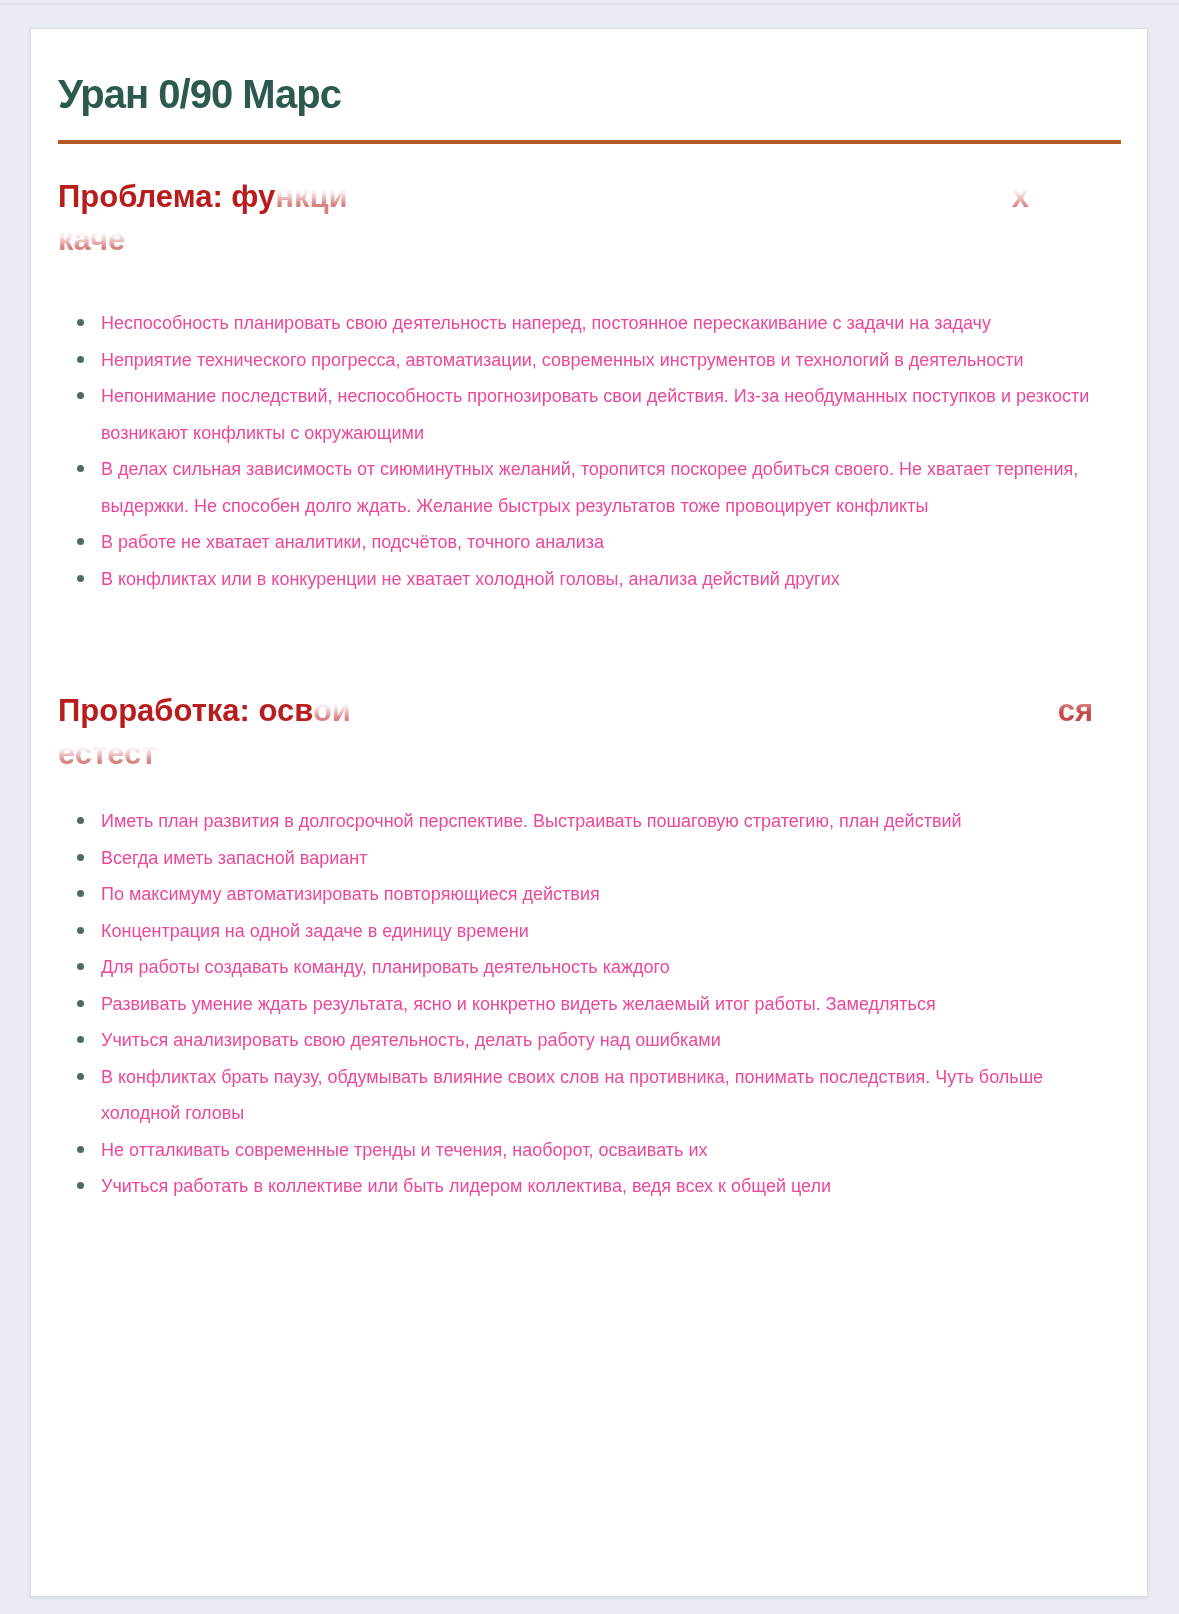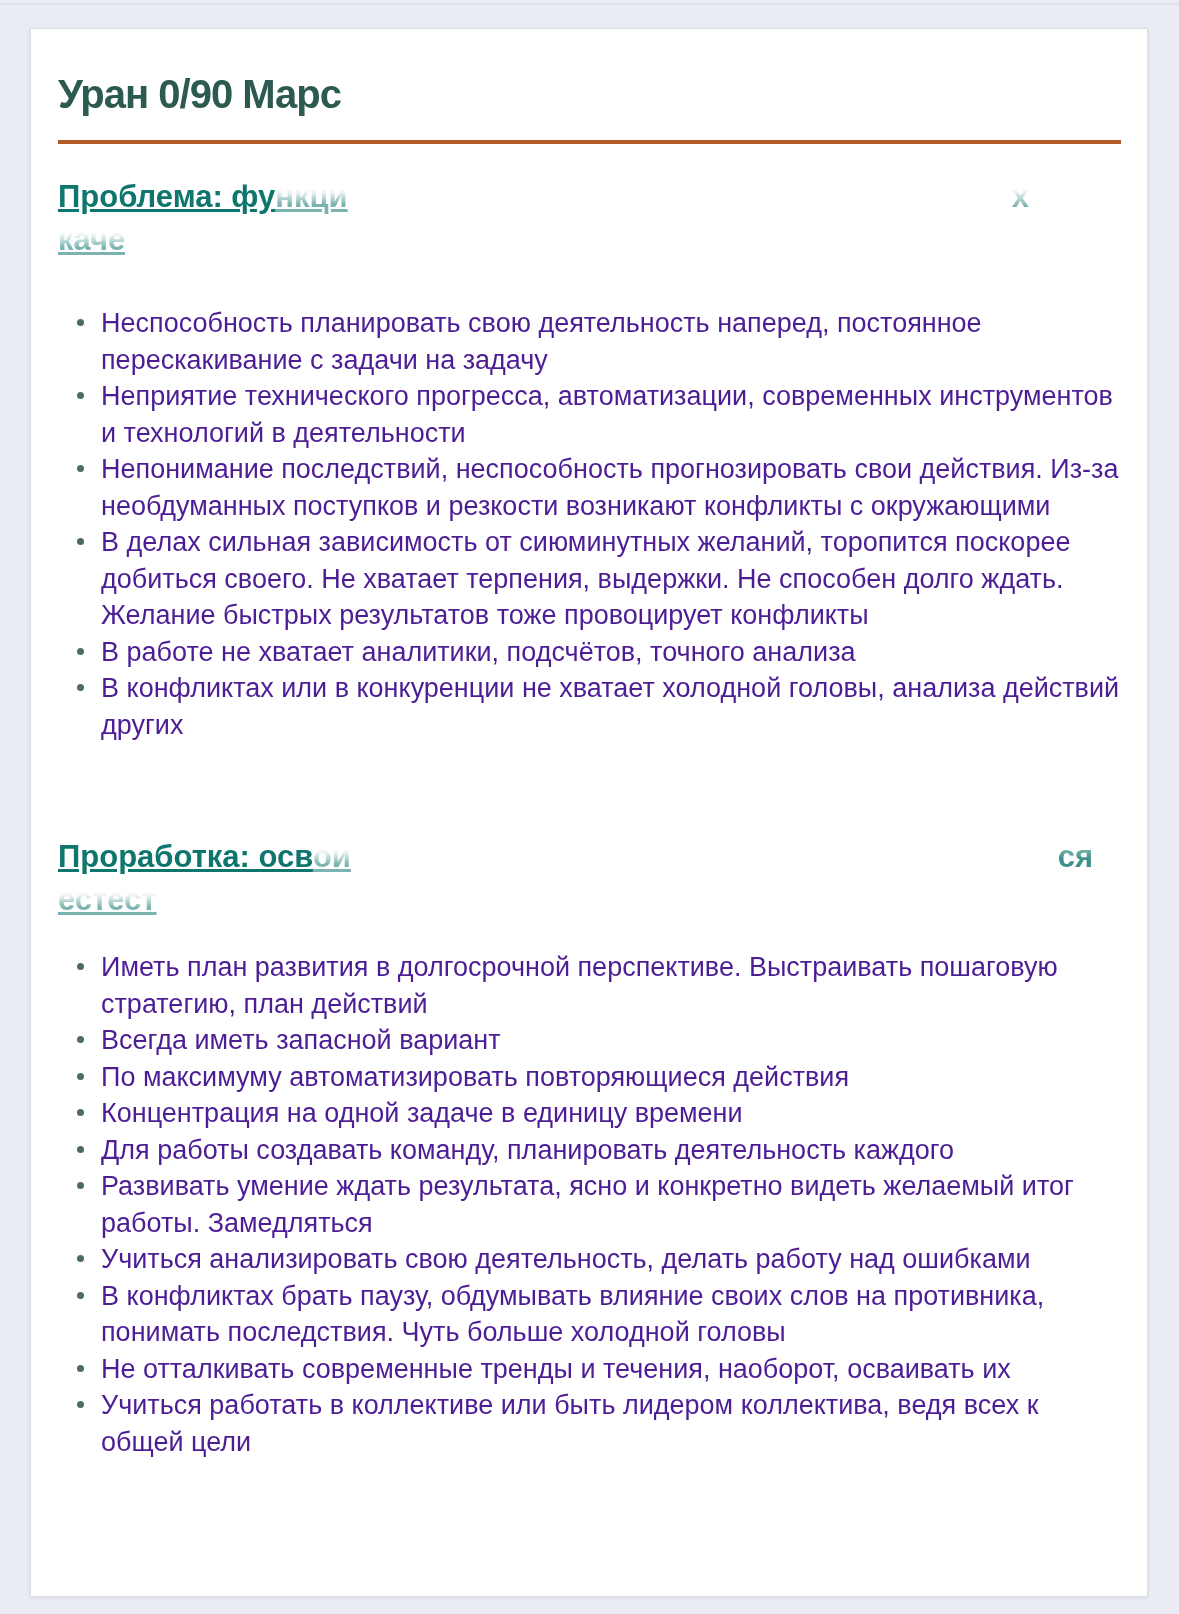--- a/index.html
+++ b/index.html
@@ -34,23 +34,22 @@
   .title-divider {
     margin-top: 13px;
     height: 4px;
     background: #b45a28;
     border: none;
   }
   .section-heading {
     margin-top: 31px;
     font-size: 31px;
     font-weight: bold;
-    color: #0f766e;
+    color: #b91c1c;
     line-height: 43px;
-    text-decoration: underline;
   }
   .h-line { position: relative; white-space: nowrap; }
   .ghost {
     opacity: .55;
     filter: blur(.6px);
     -webkit-mask-image: linear-gradient(to bottom, transparent 4%, rgba(0,0,0,.12) 38%, #000 72%);
     mask-image: linear-gradient(to bottom, transparent 4%, rgba(0,0,0,.12) 38%, #000 72%);
   }
   .ghost-soft {
     opacity: .8;
@@ -62,23 +61,23 @@
   .tail-1 { right: 92px; }
   .tail-2 { right: 28px; }
   ul.bullet-list {
     list-style: none;
     margin: 44px 0 0 0;
     padding: 0 0 0 43px;
   }
   ul.list-rework { margin-top: 28px; }
   ul.bullet-list li {
     position: relative;
-    font-size: 27px;
+    font-size: 18px;
     line-height: 36.5px;
-    color: #4c1d95;
+    color: #ec4899;
   }
   ul.bullet-list li::before {
     content: "";
     position: absolute;
     left: -24px; top: 14px;
     width: 7px; height: 7px;
     border-radius: 50%;
     background: #4e6b63;
   }
   .heading-rework { margin-top: 92px; }

